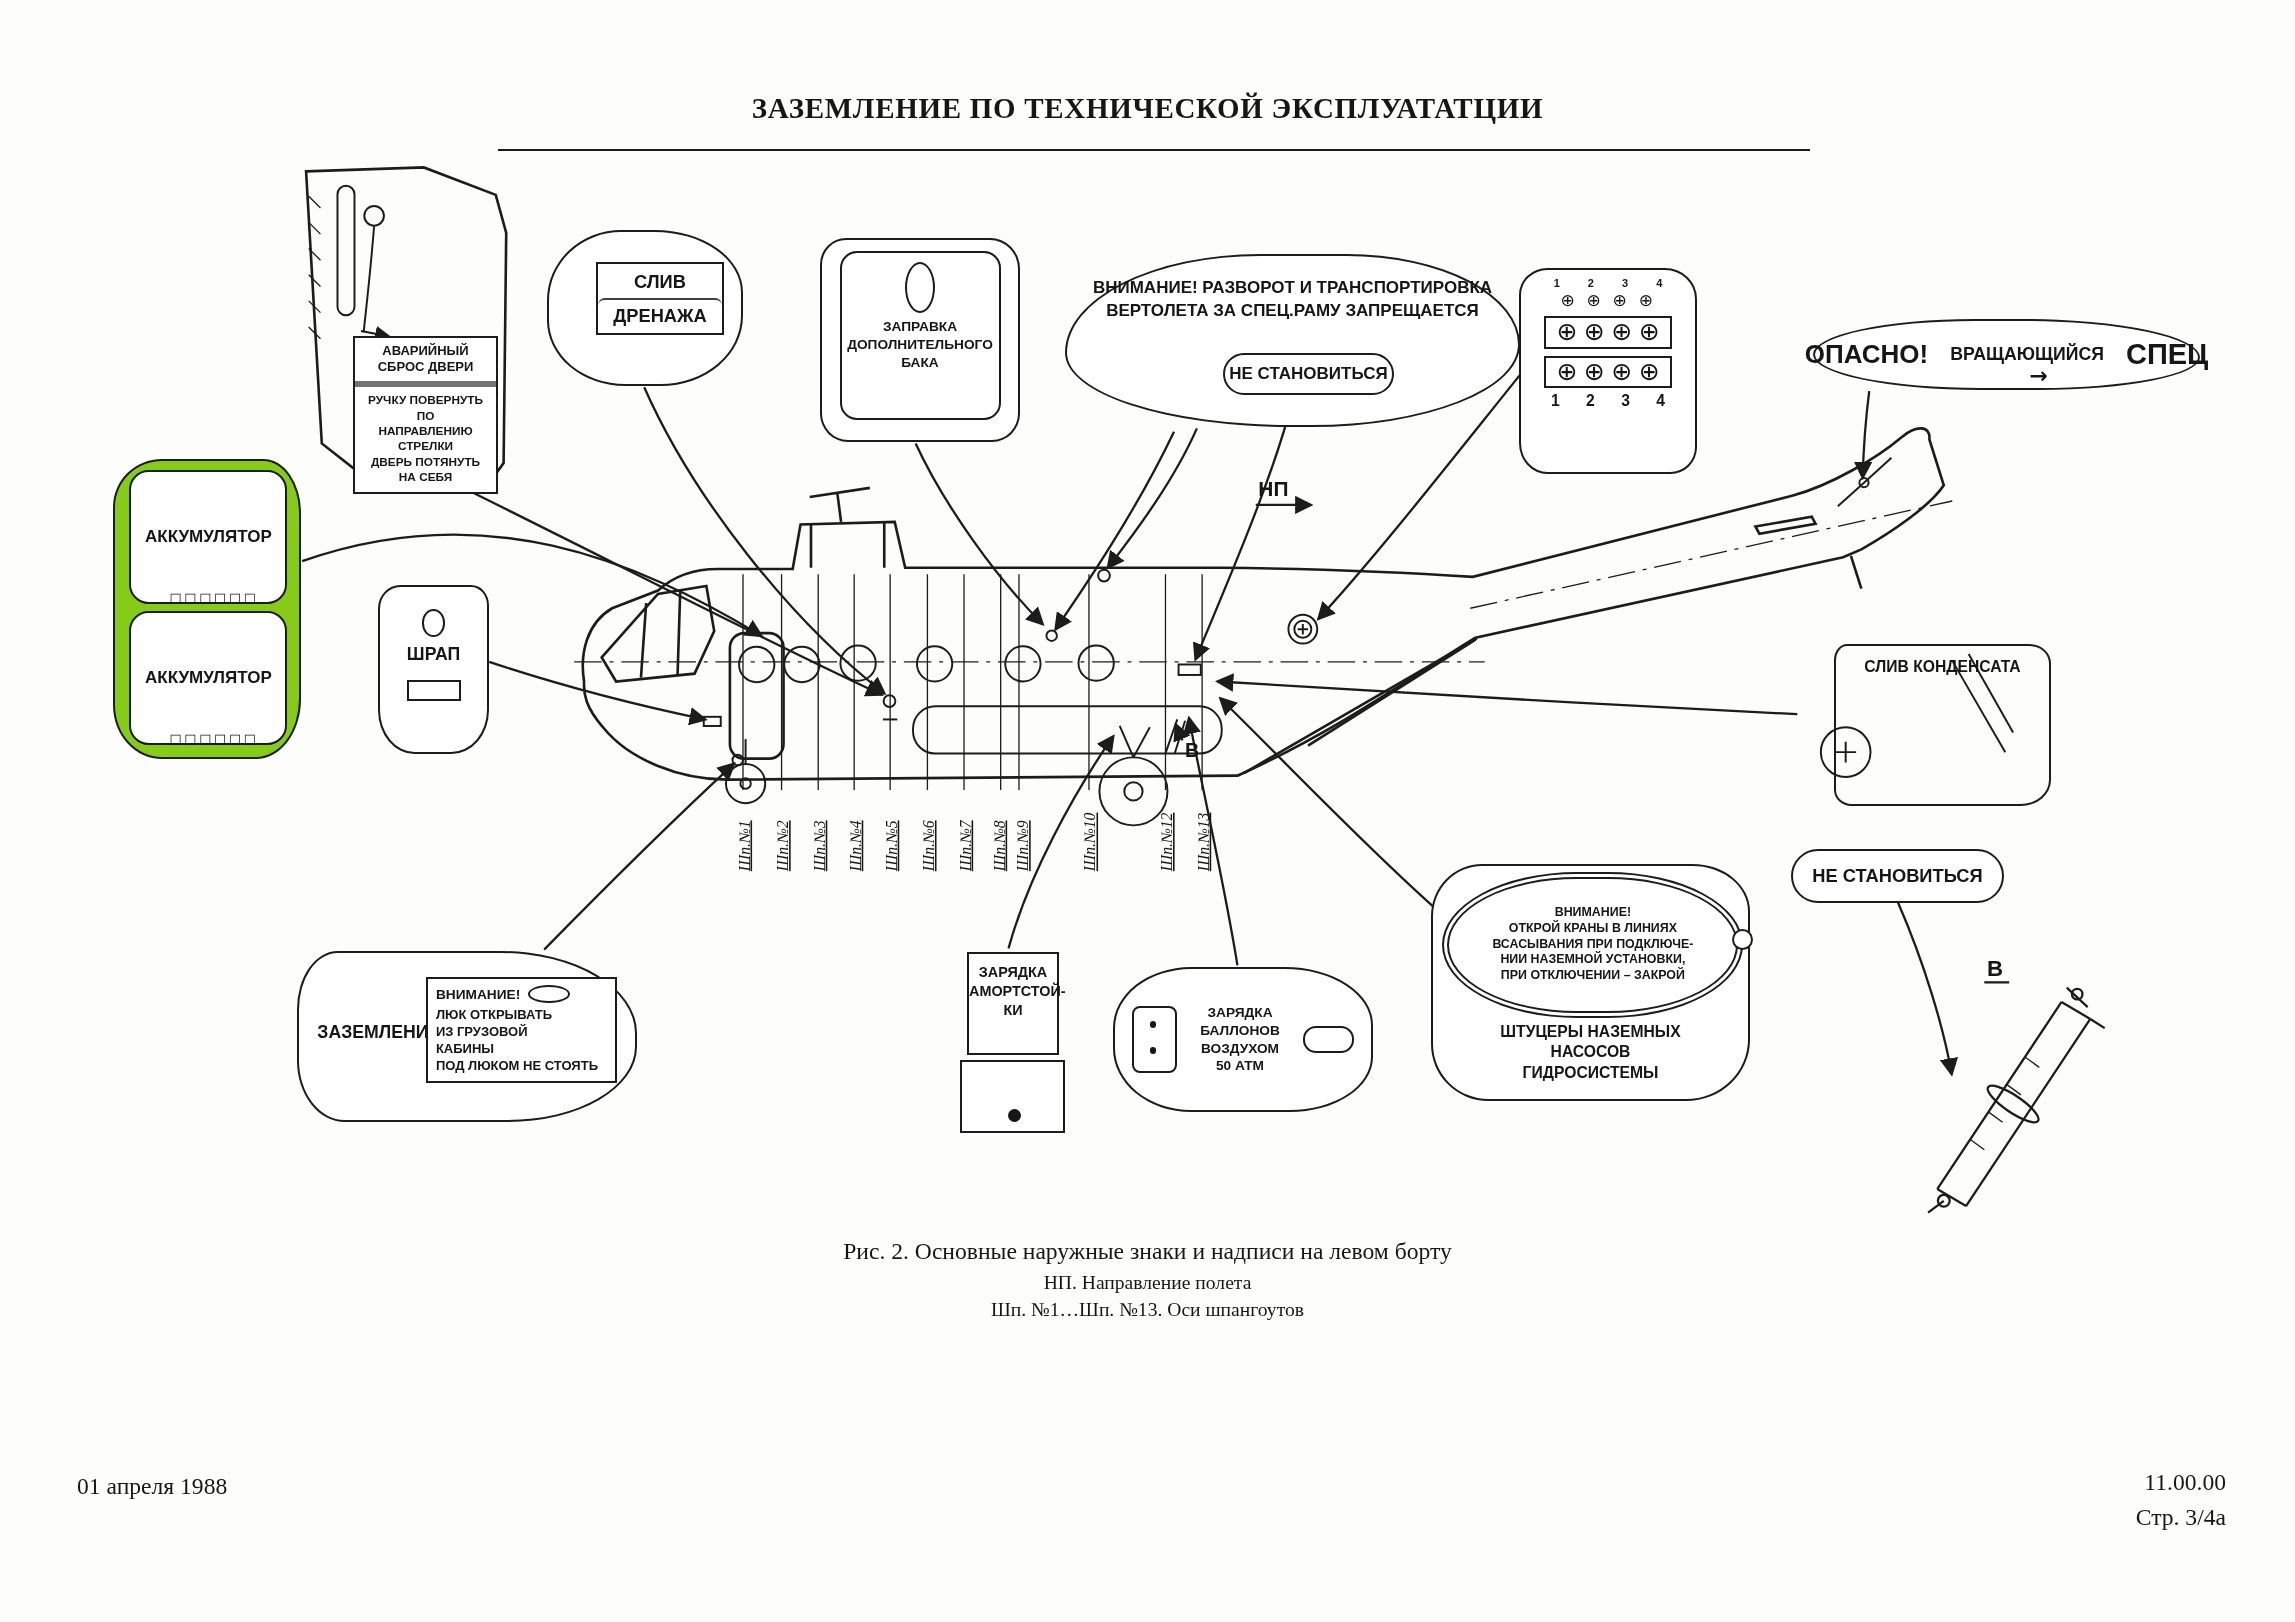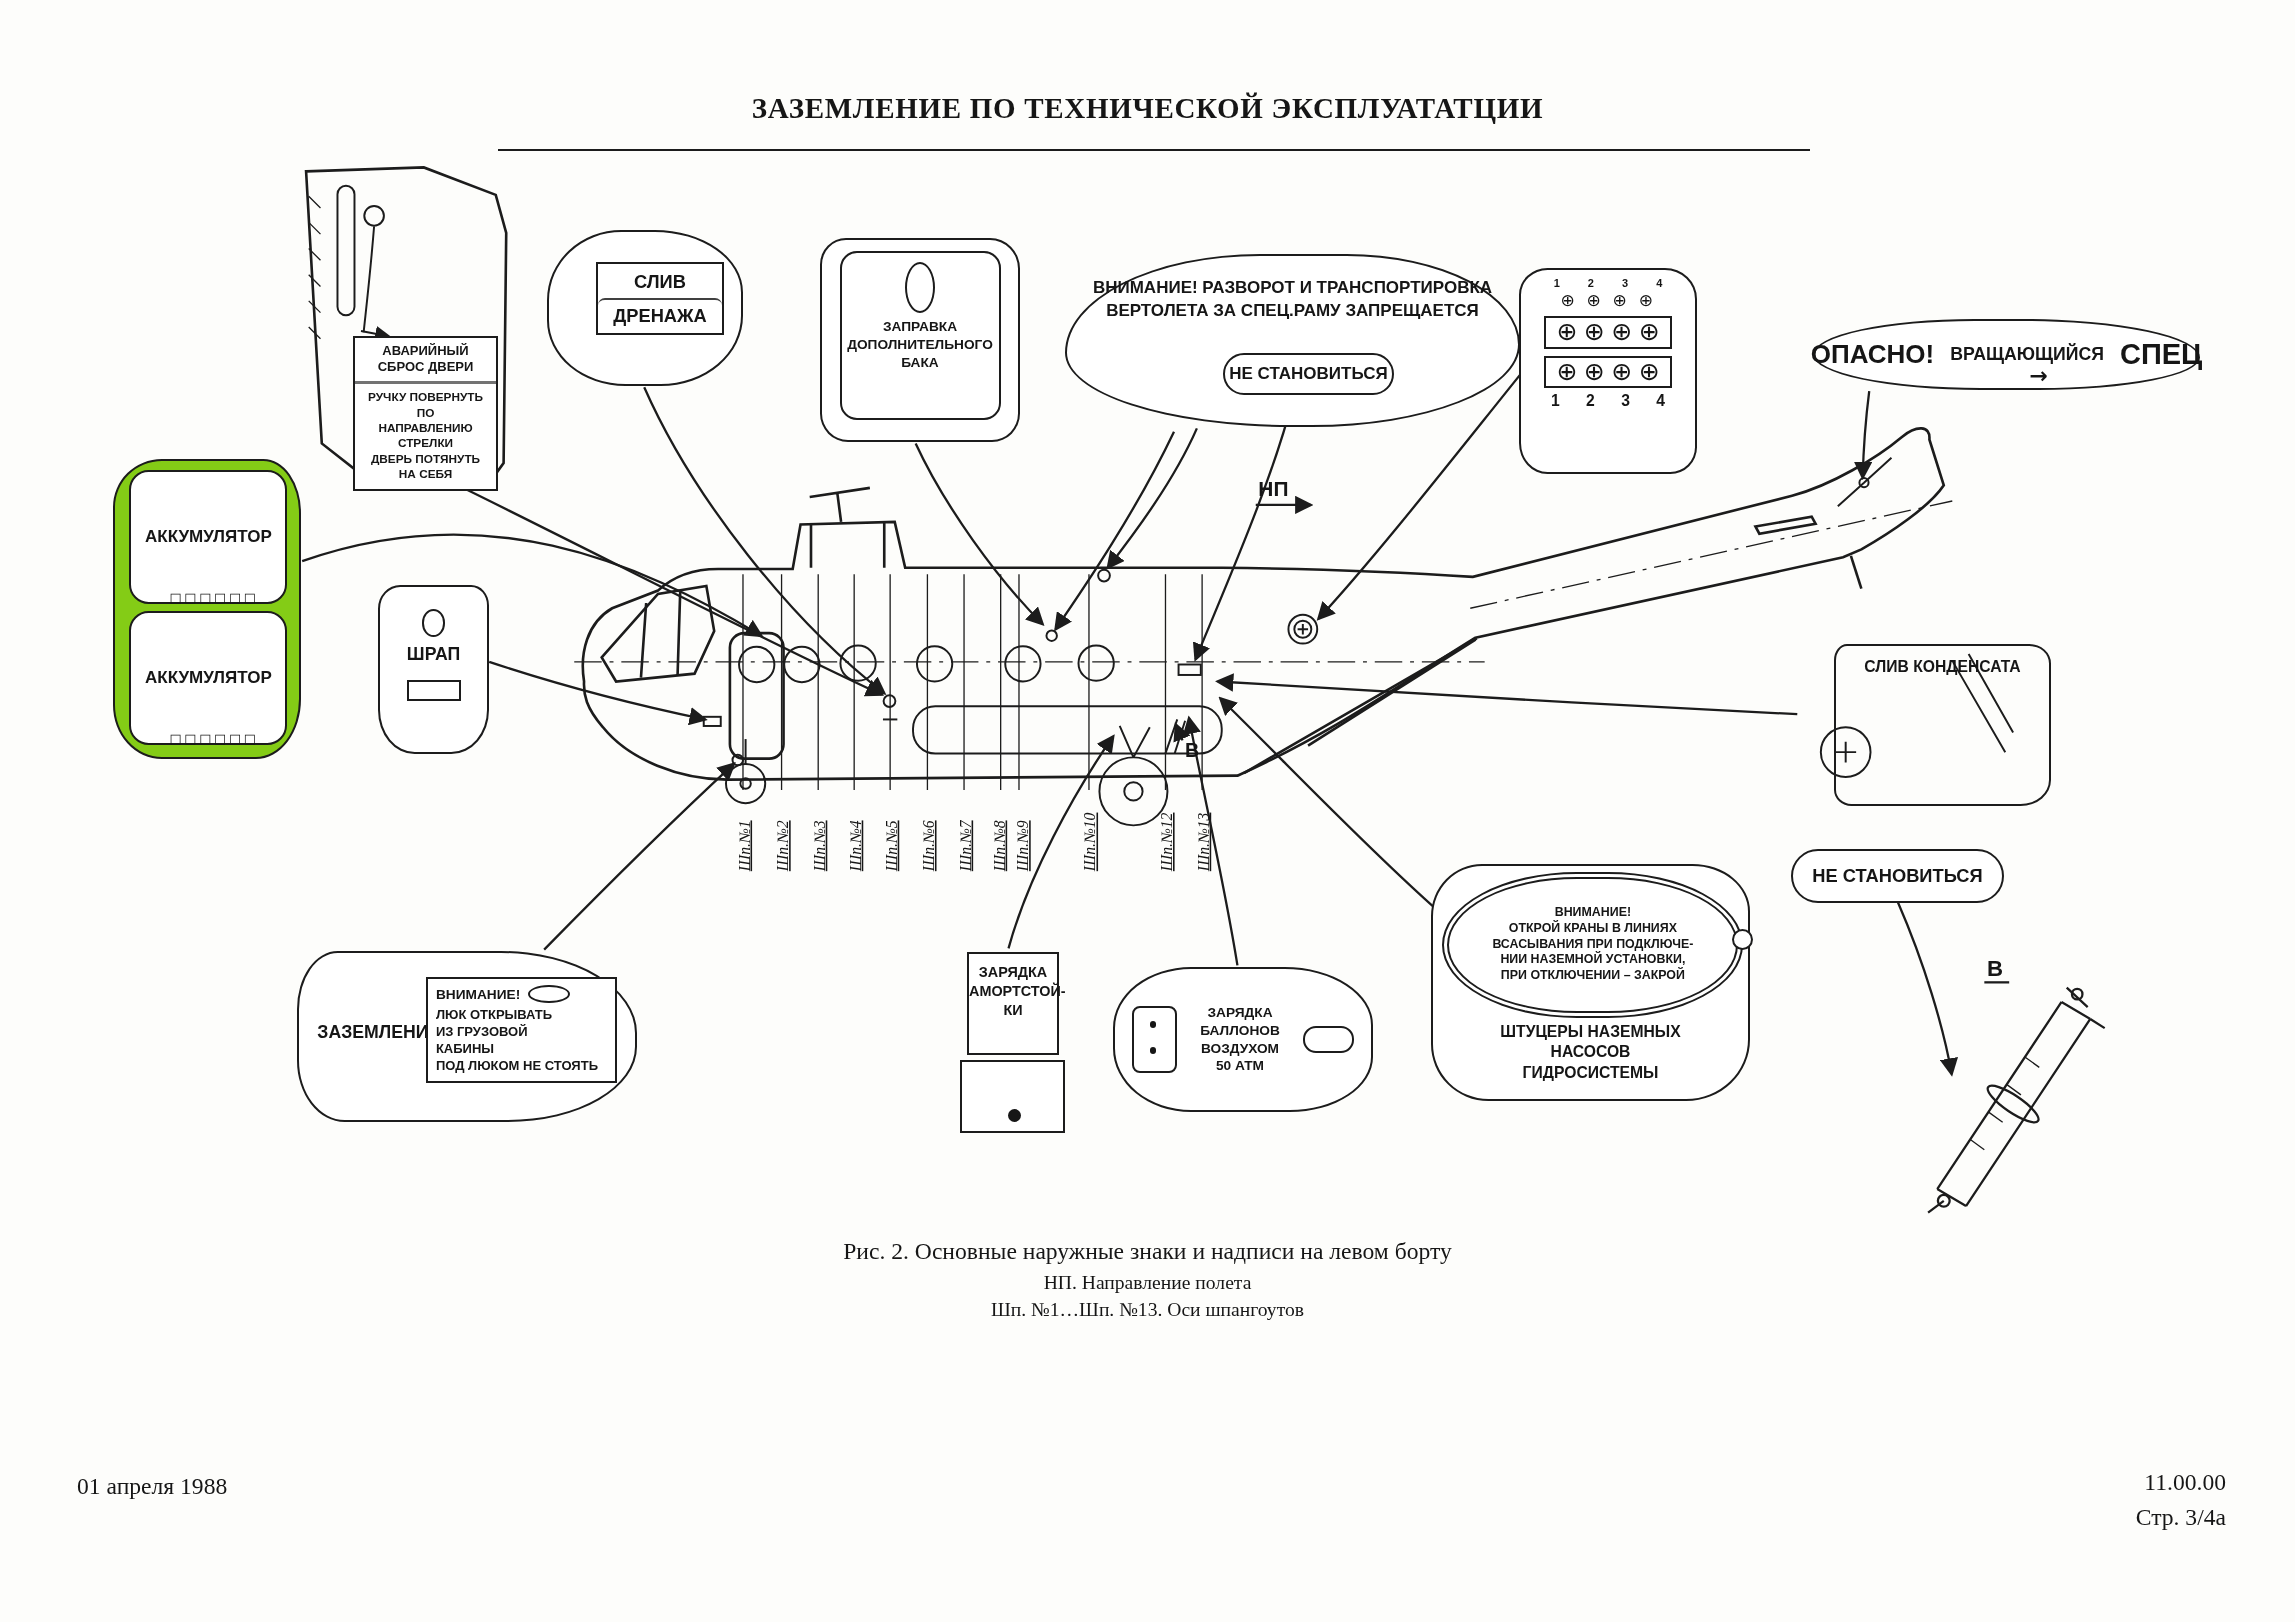--- a/index.html
+++ b/index.html
@@ -19,21 +19,21 @@
   #footer-right{position:absolute;right:69px;top:1465px;font-size:23.6px;text-align:right;
                 line-height:1.5;z-index:2;}
 
   
   .co{position:absolute;border:2.6px solid #1c1c1c;background:#fff;box-sizing:border-box;z-index:2;}
   .t{font-family:"Liberation Sans",sans-serif;font-weight:700;text-align:center;
      white-space:pre-line;color:#161616;}
 
   
   #door-placard{left:353px;top:336px;width:145px;}
-  #door-placard .pl-title{border-bottom:3px solid #737373;padding:5.2px 2.6px;font-size:13px;line-height:1.25;}
+  #door-placard .pl-title{border-bottom:6px solid #737373;padding:5.2px 2.6px;font-size:13px;line-height:1.25;}
   #door-placard .pl-body{padding:6.5px 2.6px;font-size:11.8px;line-height:1.3;}
 
   
   #drain-callout{left:547px;top:230px;width:196px;height:156px;
                  border-radius:38% 45% 42% 40% / 45% 40% 45% 42%;}
   #drain-inner{position:absolute;left:47px;top:30px;width:124px;border:2.6px solid #1c1c1c;background:#fff;}
   #drain-inner .dtop{font-size:18.3px;padding:6.5px 0 5.2px;}
   #drain-inner .dbot{font-size:18.3px;padding:5.2px 0 6.5px;border-top:2px solid #404040;border-radius:7px;}
 
   
@@ -64,21 +64,21 @@
               margin-top:1.3px;padding-left:9.2px;}
   #bolt-panel .bp-box{display:inline-block;border:2.6px solid #1c1c1c;margin-top:6.5px;
               font-family:"DejaVu Sans",sans-serif;font-size:25px;line-height:1.15;
               letter-spacing:6.5px;padding:0 3.9px 0 10.5px;}
   #bolt-panel .bp-nums{font-family:"Liberation Sans",sans-serif;font-weight:700;
               font-size:15.7px;word-spacing:22px;margin-top:3.9px;}
 
   
   #danger-rotor{left:1813px;top:319px;width:387px;height:71px;
                 border-radius:50% 55% 50% 52% / 60% 65% 55% 60%;
-                display:flex;align-items:center;justify-content:center;gap:16px;}
+                display:flex;align-items:center;justify-content:center;gap:22px;}
   #danger-rotor .w1{font-size:26px;}
   #danger-rotor .w2{font-size:17.7px;}
   #danger-rotor .w3{font-size:29px;}
   #danger-rotor .arr{position:absolute;bottom:0px;left:56%;font-size:22px;
                 font-family:"DejaVu Sans",sans-serif;font-weight:700;}
 
   
   #battery-outer{left:113px;top:459px;width:188px;height:300px;background:#84cc16;
                  border-radius:26% 20% 24% 26% / 16% 18% 20% 18%;}
   .bat{position:absolute;left:14.4px;width:154px;height:130px;border:2.6px solid #1c1c1c;

